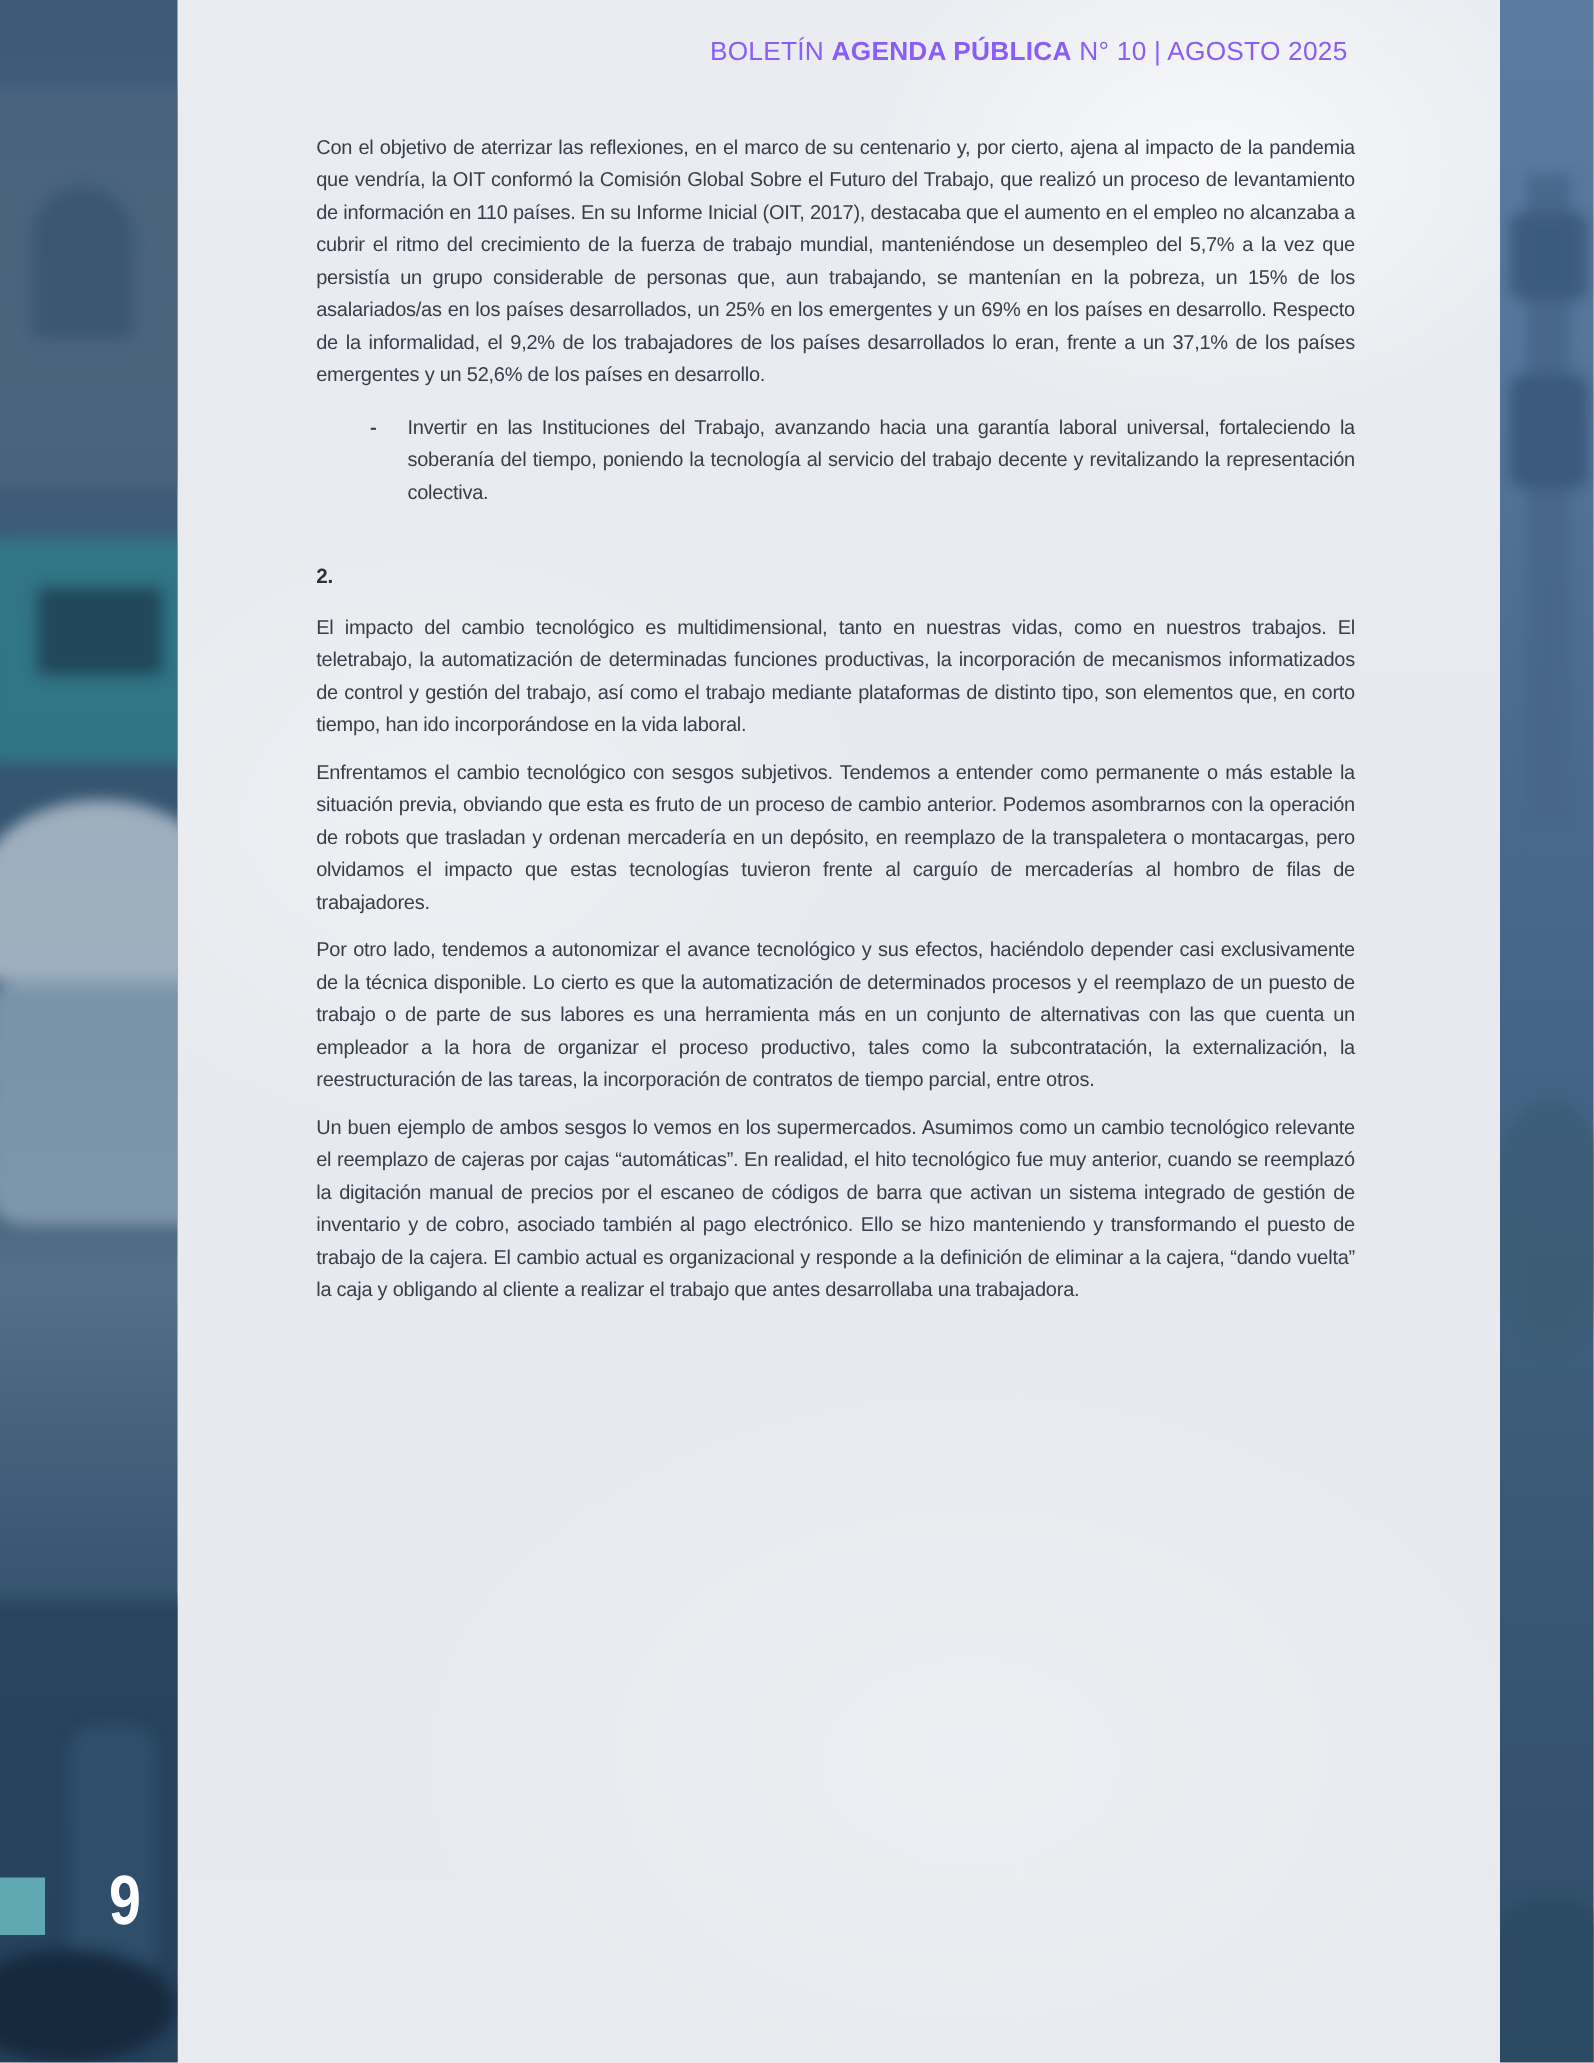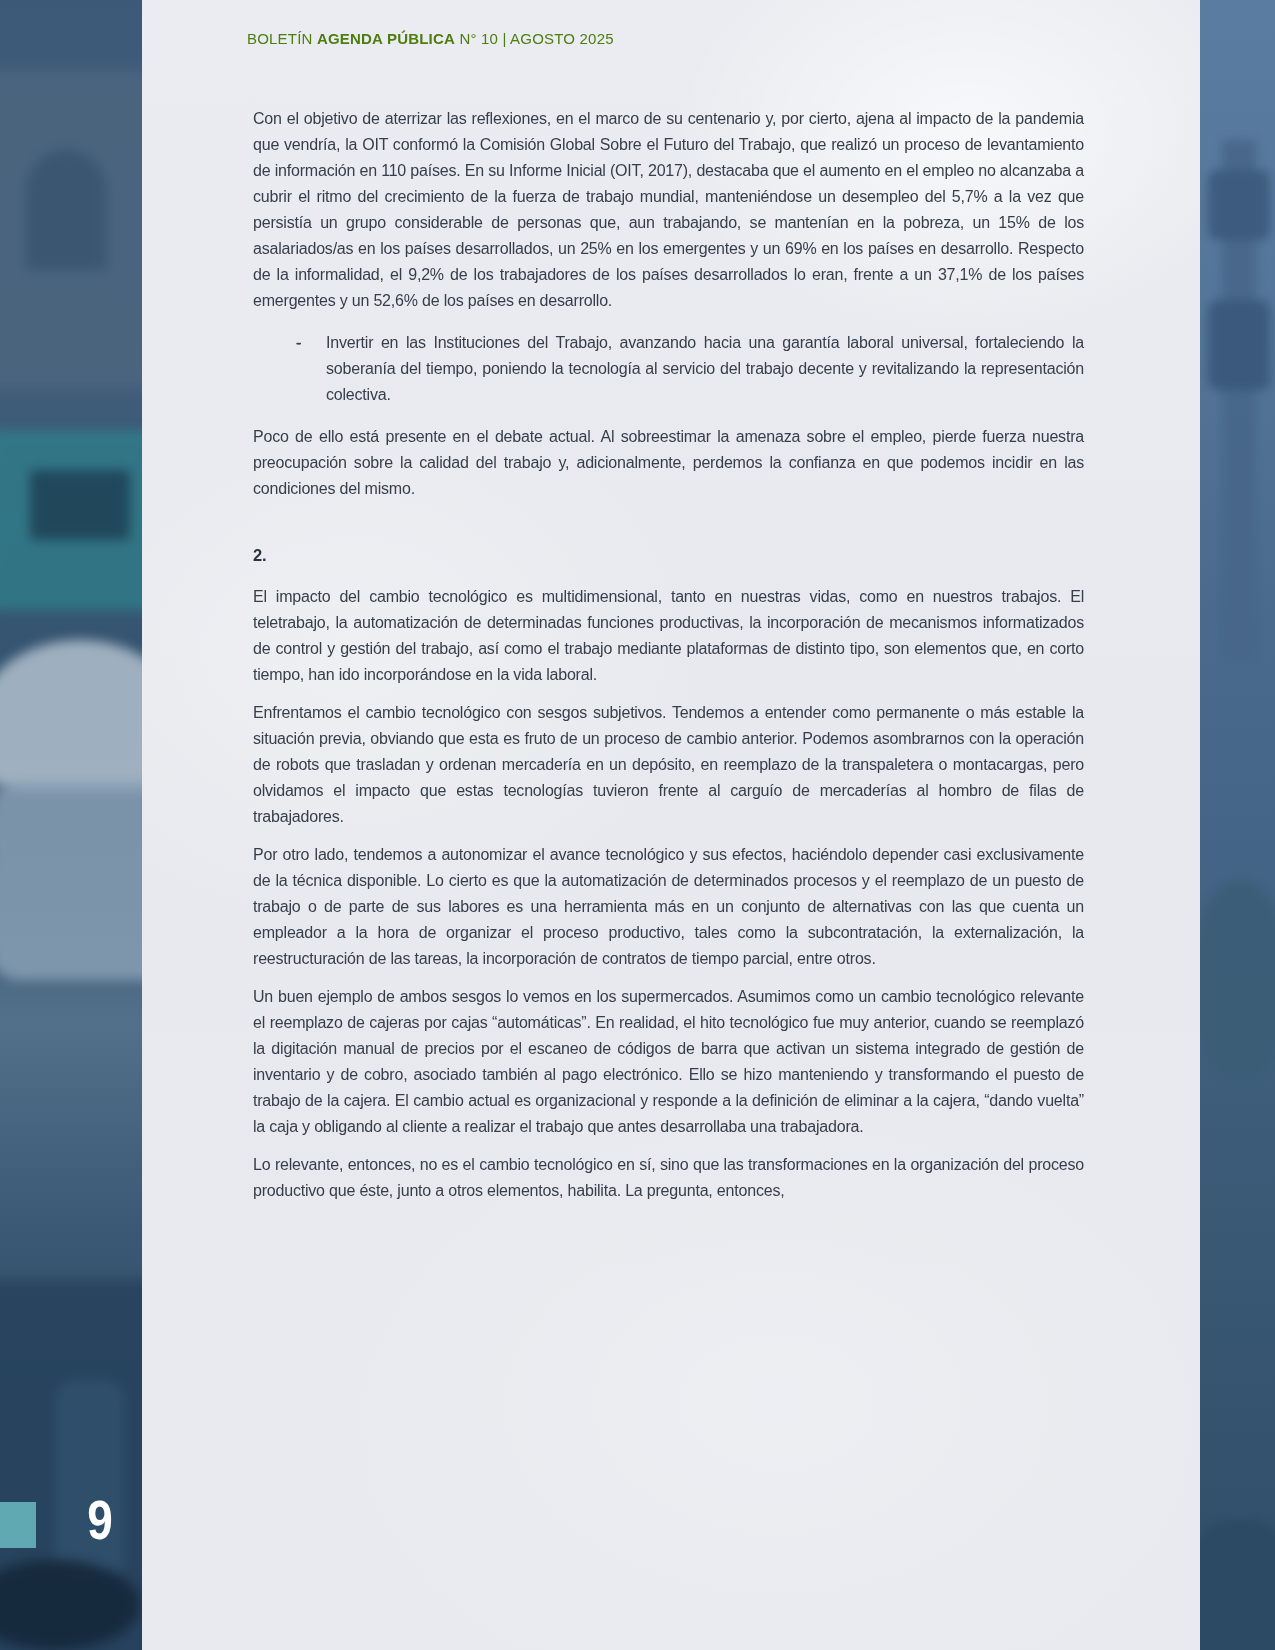--- a/index.html
+++ b/index.html
@@ -47,23 +47,23 @@
   .band-right .shape { position: absolute; filter: blur(5px); }
   .tower-shaft { left: 22px; top: 140px; width: 34px; height: 520px; background: #47668a; opacity: .9; }
   .tower-disc1 { left: 8px;  top: 170px; width: 62px; height: 70px;  background: #3c5b7e; border-radius: 10px; opacity: .95; }
   .tower-disc2 { left: 8px;  top: 300px; width: 62px; height: 90px;  background: #3a597c; border-radius: 10px; opacity: .95; }
   .trees-top   { left: -10px; top: 880px; width: 100px; height: 200px; background: #3c5d76; border-radius: 50%; opacity: .9; }
   .trees-bot   { left: -15px; top: 1520px; width: 110px; height: 160px; background: #2c4a64; border-radius: 40%; opacity: .95; }
 
   
   .header-line {
     position: absolute; top: 30px; left: 247px; width: 831px;
-    text-align: left;
-    font-size: 15px; letter-spacing: 0.2px;
-    color: #4d7c0f;
+    text-align: right;
+    font-size: 21px; letter-spacing: 0.2px;
+    color: #8b5cf6;
   }
   .header-line .brand { font-weight: bold; }
 
   
   .column {
     position: absolute; left: 253px; top: 106px; width: 831px;
     color: #363e49;
     font-size: 16px; letter-spacing: -0.2px; line-height: 26px;
     text-align: justify;
   }
@@ -125,27 +125,25 @@
     </li>
     <li>
       <span class="dash">-</span>
     </li>
     <li>
       <span class="dash">-</span>
       <span>Invertir en las Instituciones del Trabajo, avanzando hacia una garantía laboral universal, fortaleciendo la soberanía del tiempo, poniendo la tecnología al servicio del trabajo decente y revitalizando la representación colectiva.</span>
     </li>
   </ul>
 
-  <p>Poco de ello está presente en el debate actual. Al sobreestimar la amenaza sobre el empleo, pierde fuerza nuestra preocupación sobre la calidad del trabajo y, adicionalmente, perdemos la confianza en que podemos incidir en las condiciones del mismo.</p>
 
   <div class="section-heading">
     <span class="num">2.</span>
   </div>
 
   <p>El impacto del cambio tecnológico es multidimensional, tanto en nuestras vidas, como en nuestros trabajos. El teletrabajo, la automatización de determinadas funciones productivas, la incorporación de mecanismos informatizados de control y gestión del trabajo, así como el trabajo mediante plataformas de distinto tipo, son elementos que, en corto tiempo, han ido incorporándose en la vida laboral.</p>
   <p>Enfrentamos el cambio tecnológico con sesgos subjetivos. Tendemos a entender como permanente o más estable la situación previa, obviando que esta es fruto de un proceso de cambio anterior. Podemos asombrarnos con la operación de robots que trasladan y ordenan mercadería en un depósito, en reemplazo de la transpaletera o montacargas, pero olvidamos el impacto que estas tecnologías tuvieron frente al carguío de mercaderías al hombro de filas de trabajadores.</p>
   <p>Por otro lado, tendemos a autonomizar el avance tecnológico y sus efectos, haciéndolo depender casi exclusivamente de la técnica disponible. Lo cierto es que la automatización de determinados procesos y el reemplazo de un puesto de trabajo o de parte de sus labores es una herramienta más en un conjunto de alternativas con las que cuenta un empleador a la hora de organizar el proceso productivo, tales como la subcontratación, la externalización, la reestructuración de las tareas, la incorporación de contratos de tiempo parcial, entre otros.</p>
   <p>Un buen ejemplo de ambos sesgos lo vemos en los supermercados. Asumimos como un cambio tecnológico relevante el reemplazo de cajeras por cajas “automáticas”. En realidad, el hito tecnológico fue muy anterior, cuando se reemplazó la digitación manual de precios por el escaneo de códigos de barra que activan un sistema integrado de gestión de inventario y de cobro, asociado también al pago electrónico. Ello se hizo manteniendo y transformando el puesto de trabajo de la cajera. El cambio actual es organizacional y responde a la definición de eliminar a la cajera, “dando vuelta” la caja y obligando al cliente a realizar el trabajo que antes desarrollaba una trabajadora.</p>
-  <p>Lo relevante, entonces, no es el cambio tecnológico en sí, sino que las transformaciones en la organización del proceso productivo que éste, junto a otros elementos, habilita. La pregunta, entonces,</p>
 </div>
 
 <div class="teal-square"></div>
 <div class="page-number">9</div>
 
 </body></html>

